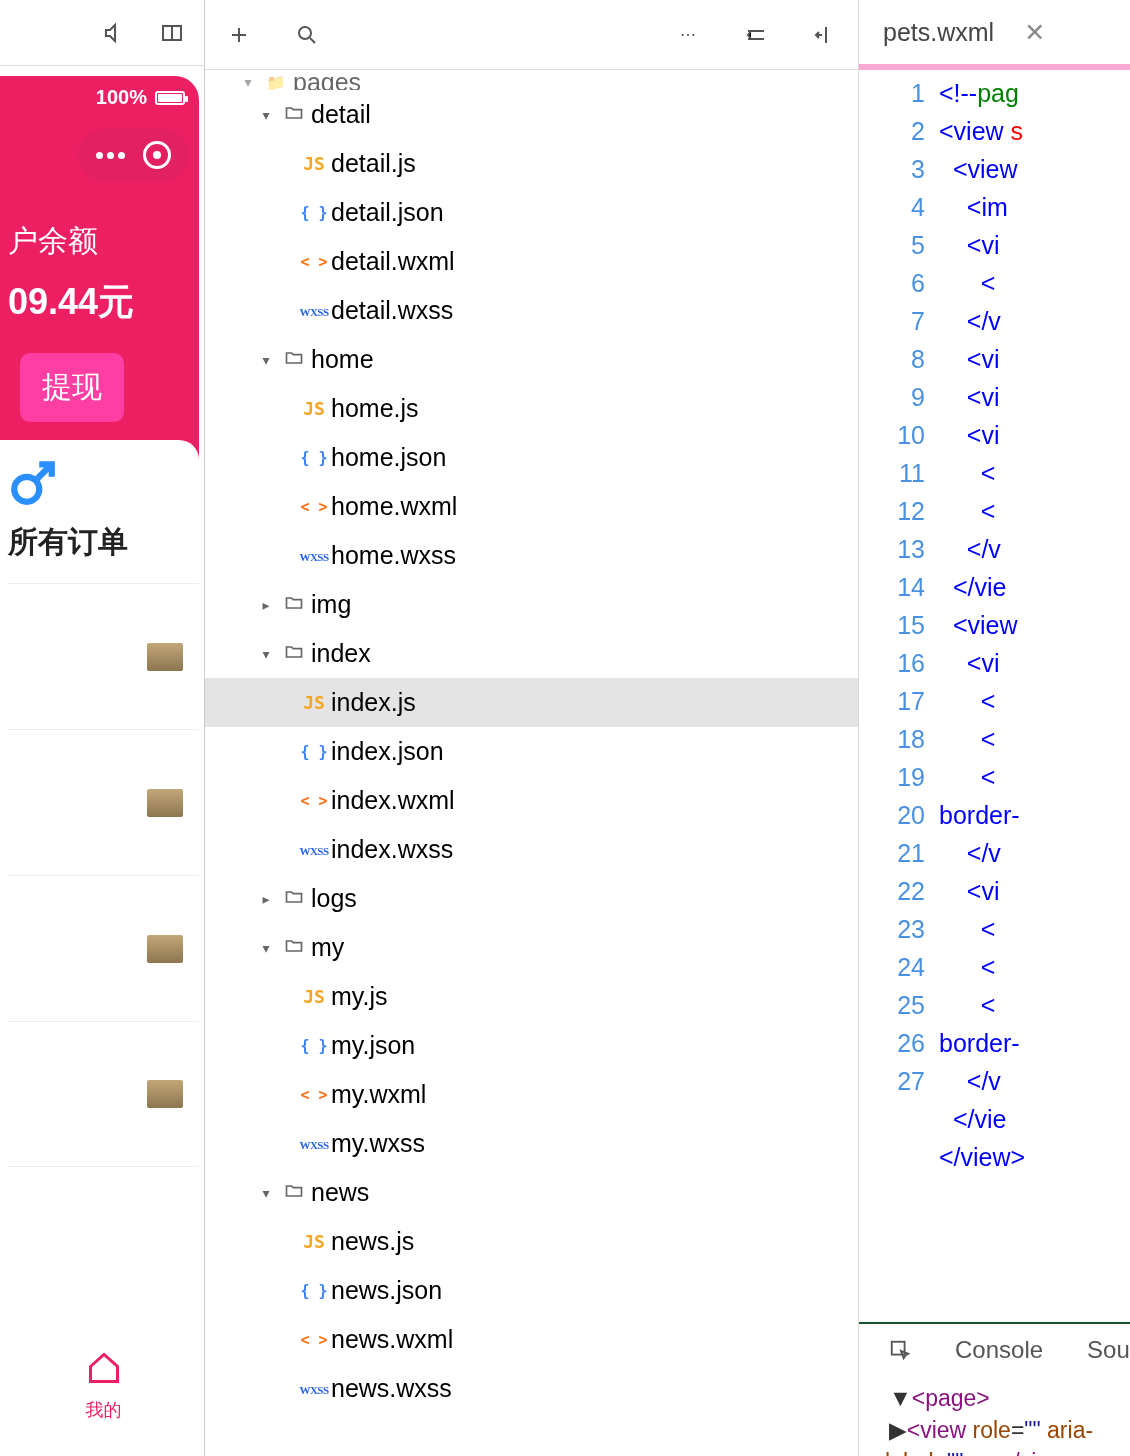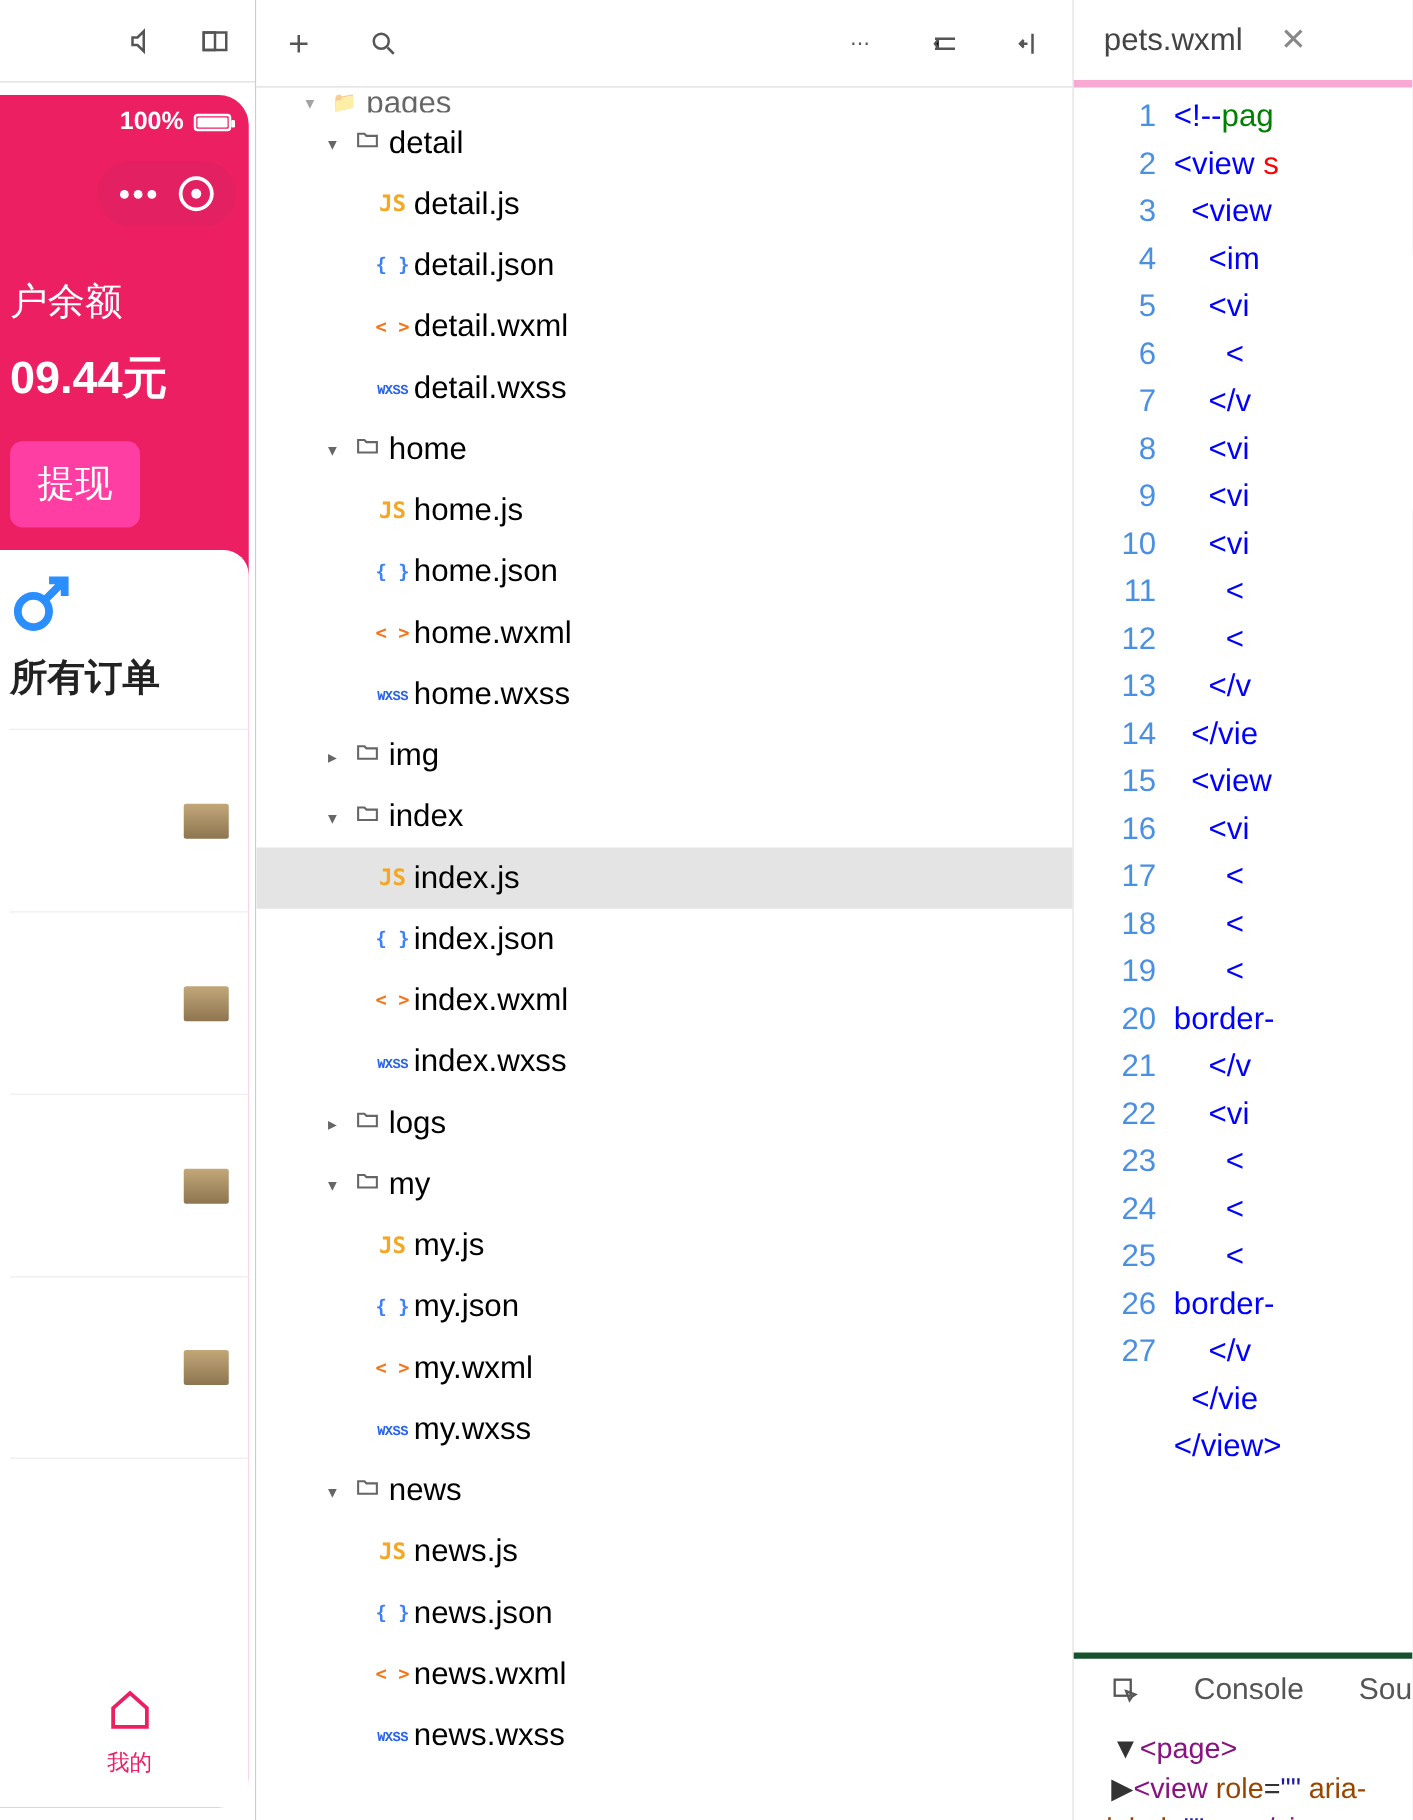--- a/index.html
+++ b/index.html
@@ -16,21 +16,21 @@
 .battery{display:inline-block;width:30px;height:14px;border:2px solid #fff;border-radius:3px;position:relative}
 .battery:after{content:"";position:absolute;right:-5px;top:3px;width:3px;height:6px;background:#fff;border-radius:1px}
 .battery .fill{position:absolute;inset:1px;background:#fff;border-radius:1px}
 .card-pill{align-self:flex-end;margin:10px 10px 0 0;display:flex;align-items:center;gap:18px;background:#e32061;border-radius:30px;padding:12px 18px}
 .dots{display:flex;gap:4px}
 .dots span{width:7px;height:7px;border-radius:50%;background:#fff}
 .target{width:28px;height:28px;border:3px solid #fff;border-radius:50%;position:relative}
 .target:after{content:"";position:absolute;inset:7px;border-radius:50%;background:#fff}
 .balance-label{font-size:30px;padding:40px 0 10px 8px}
 .balance-amount{font-size:36px;font-weight:600;padding:6px 0 20px 8px}
-.withdraw{background:#ff3ea3;color:#fff;font-size:30px;padding:14px 22px;border-radius:10px;display:inline-block;margin:6px 0 18px 8px}
+.withdraw{background:#ff3ea3;color:#fff;font-size:30px;padding:14px 22px;border-radius:10px;display:inline-block;margin:6px 0 18px 20px}
 .white-panel{background:#fff;color:#222;border-radius:0 20px 0 0;flex:1;padding:18px 0 0 8px;display:flex;flex-direction:column}
 .gender{width:50px;height:50px;margin-bottom:14px}
 .orders-title{font-size:30px;font-weight:600;margin-bottom:20px}
 .order-row{height:146px;border-top:1px solid #eee;display:flex;align-items:center;justify-content:flex-end;padding-right:16px}
 .thumb{width:36px;height:28px;background:linear-gradient(#c2a778,#8d7550);border-radius:2px}
 .order-row:last-of-type{border-bottom:1px solid #eee}
 .tabbar{margin-top:auto;height:120px;display:flex;align-items:center;justify-content:center;flex-direction:column;color:#ed1f63}
 .tabbar svg{width:36px;height:36px}
 .tabbar span{font-size:18px;margin-top:12px}
 
@@ -43,40 +43,40 @@
 .tree::-webkit-scrollbar-thumb{background:#bbb;border-radius:7px}
 .tree-row{display:flex;align-items:center;height:49px;padding:0 8px;cursor:default;position:relative}
 .tree-row.selected{background:#e4e4e4}
 .tw{display:inline-block;text-align:center}
 .tw.arrow{width:22px;color:#666;font-size:14px}
 .tw.icon{width:34px;font-size:16px}
 .folder-icn{color:#555}
 .file-js{color:#f5a623;font-weight:700;font-size:18px;font-family:monospace}
 .file-json{color:#3b82f6;font-weight:700;font-size:15px;font-family:monospace}
 .file-wxml{color:#f97316;font-weight:700;font-size:15px;font-family:monospace}
-.file-wxss{color:#2563eb;font-weight:700;font-size:11px;font-family:Liberation Mono, monospace;letter-spacing:-0.5px}
+.file-wxss{color:#2563eb;font-weight:700;font-size:11px;font-family:Liberation Serif, serif;letter-spacing:-0.5px}
 .pad1{padding-left:32px}
 .pad2{padding-left:50px}
 .pad3{padding-left:70px}
 
 
 .editor-col{flex:1;min-width:0;height:100%;background:#fff;display:flex;flex-direction:column}
 .tabbar-ed{height:70px;display:flex;align-items:center;border-bottom:6px solid #f9a8d4}
 .ed-tab{display:flex;align-items:center;gap:30px;padding:0 24px;height:100%;font-size:25px;color:#444}
 .ed-tab .close{color:#888}
 .code{flex:1;display:flex;font-family:Menlo,Consolas,monospace;font-size:25px;line-height:38px;overflow:hidden}
 .gutter{width:80px;text-align:right;color:#4a90e2;padding:4px 14px 0 0}
 .gutter div{font-variant-numeric:tabular-nums}
 .src{padding-top:4px;white-space:pre;color:#333}
 .c-comment{color:#008000}
 .c-tag{color:#0000ff}
 .c-punc{color:#0000ff}
 .c-attr{color:#ff0000}
 .status-path{height:42px;border-top:1px solid #ddd;display:flex;align-items:center;padding:0 16px;font-size:22px;color:#444}
-.devtabs{height:54px;border-top:5px solid #14532d;display:flex;align-items:center;gap:44px;padding:0 30px;font-size:24px;color:#555}
+.devtabs{height:54px;border-top:2px solid #14532d;display:flex;align-items:center;gap:44px;padding:0 30px;font-size:24px;color:#555}
 .dom-line{height:80px;padding:6px 26px;font-family:Menlo,Consolas,monospace;font-size:23px;line-height:32px;color:#333}
 .dom-line .tri{color:#888;margin-right:4px}
 .dom-line .t{color:#881280}
 .dom-line .a{color:#994500}
 .dom-line .v{color:#1a1aa6}
 </style>
 </head>
 <body>
 
 <div class="root">

